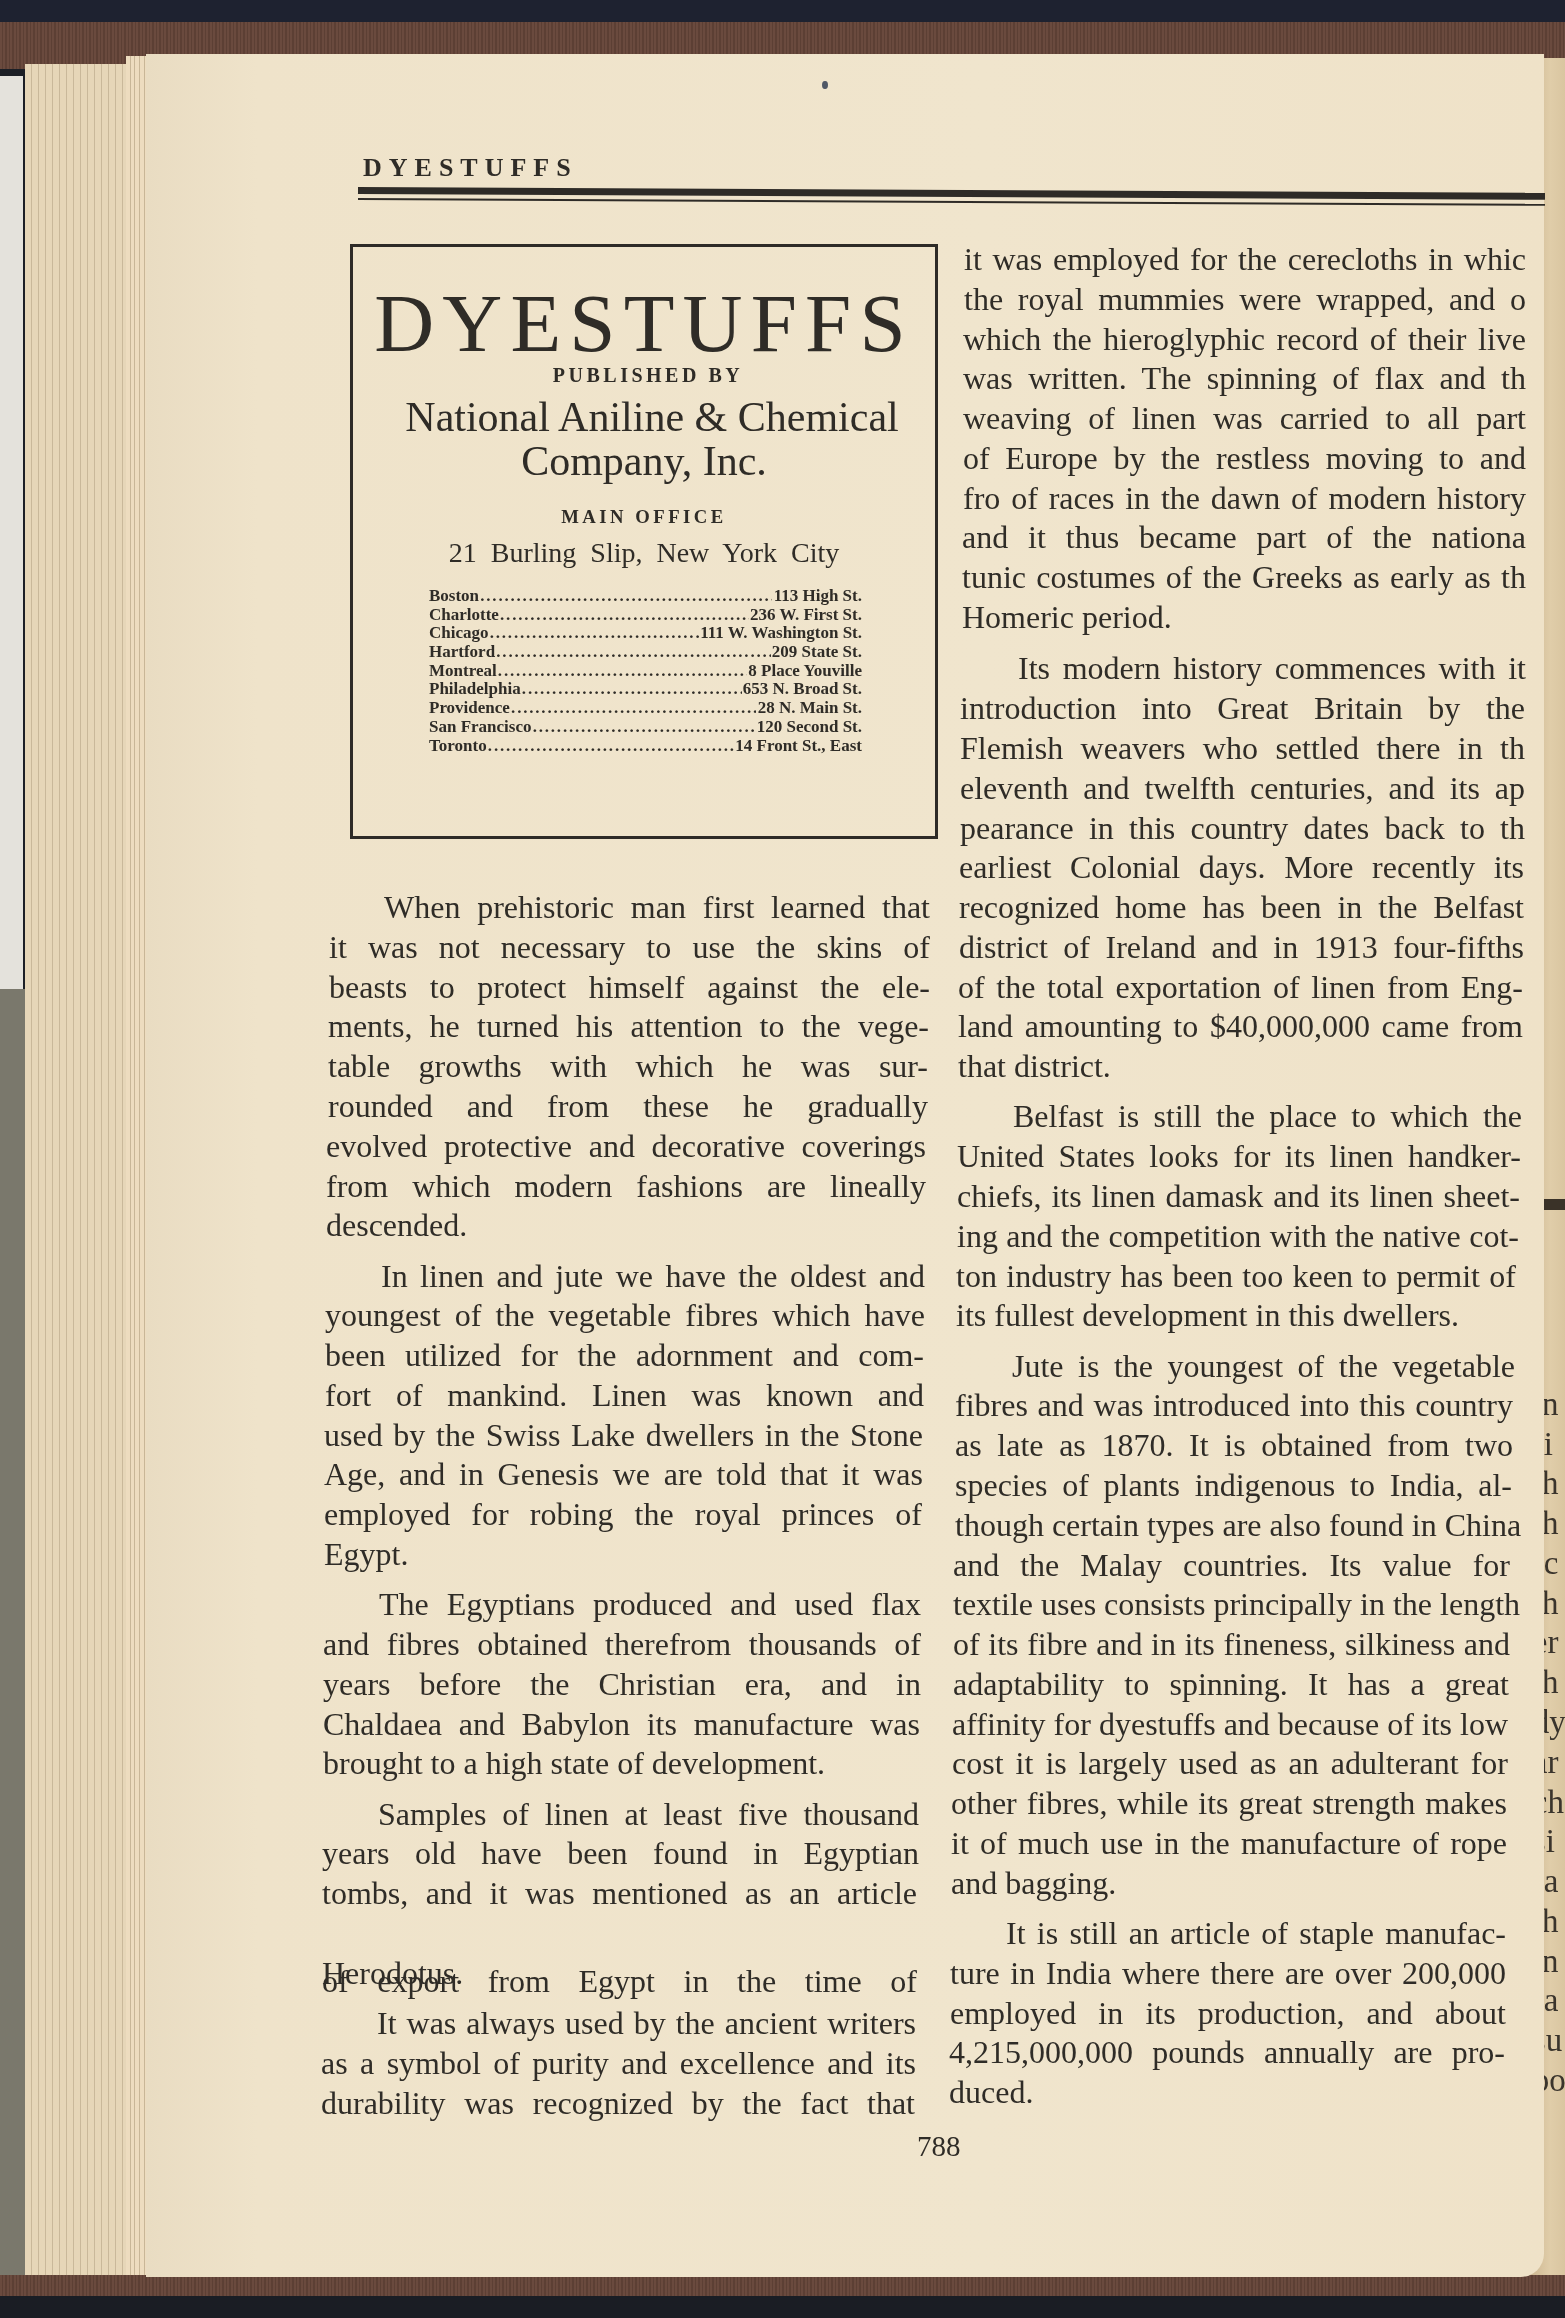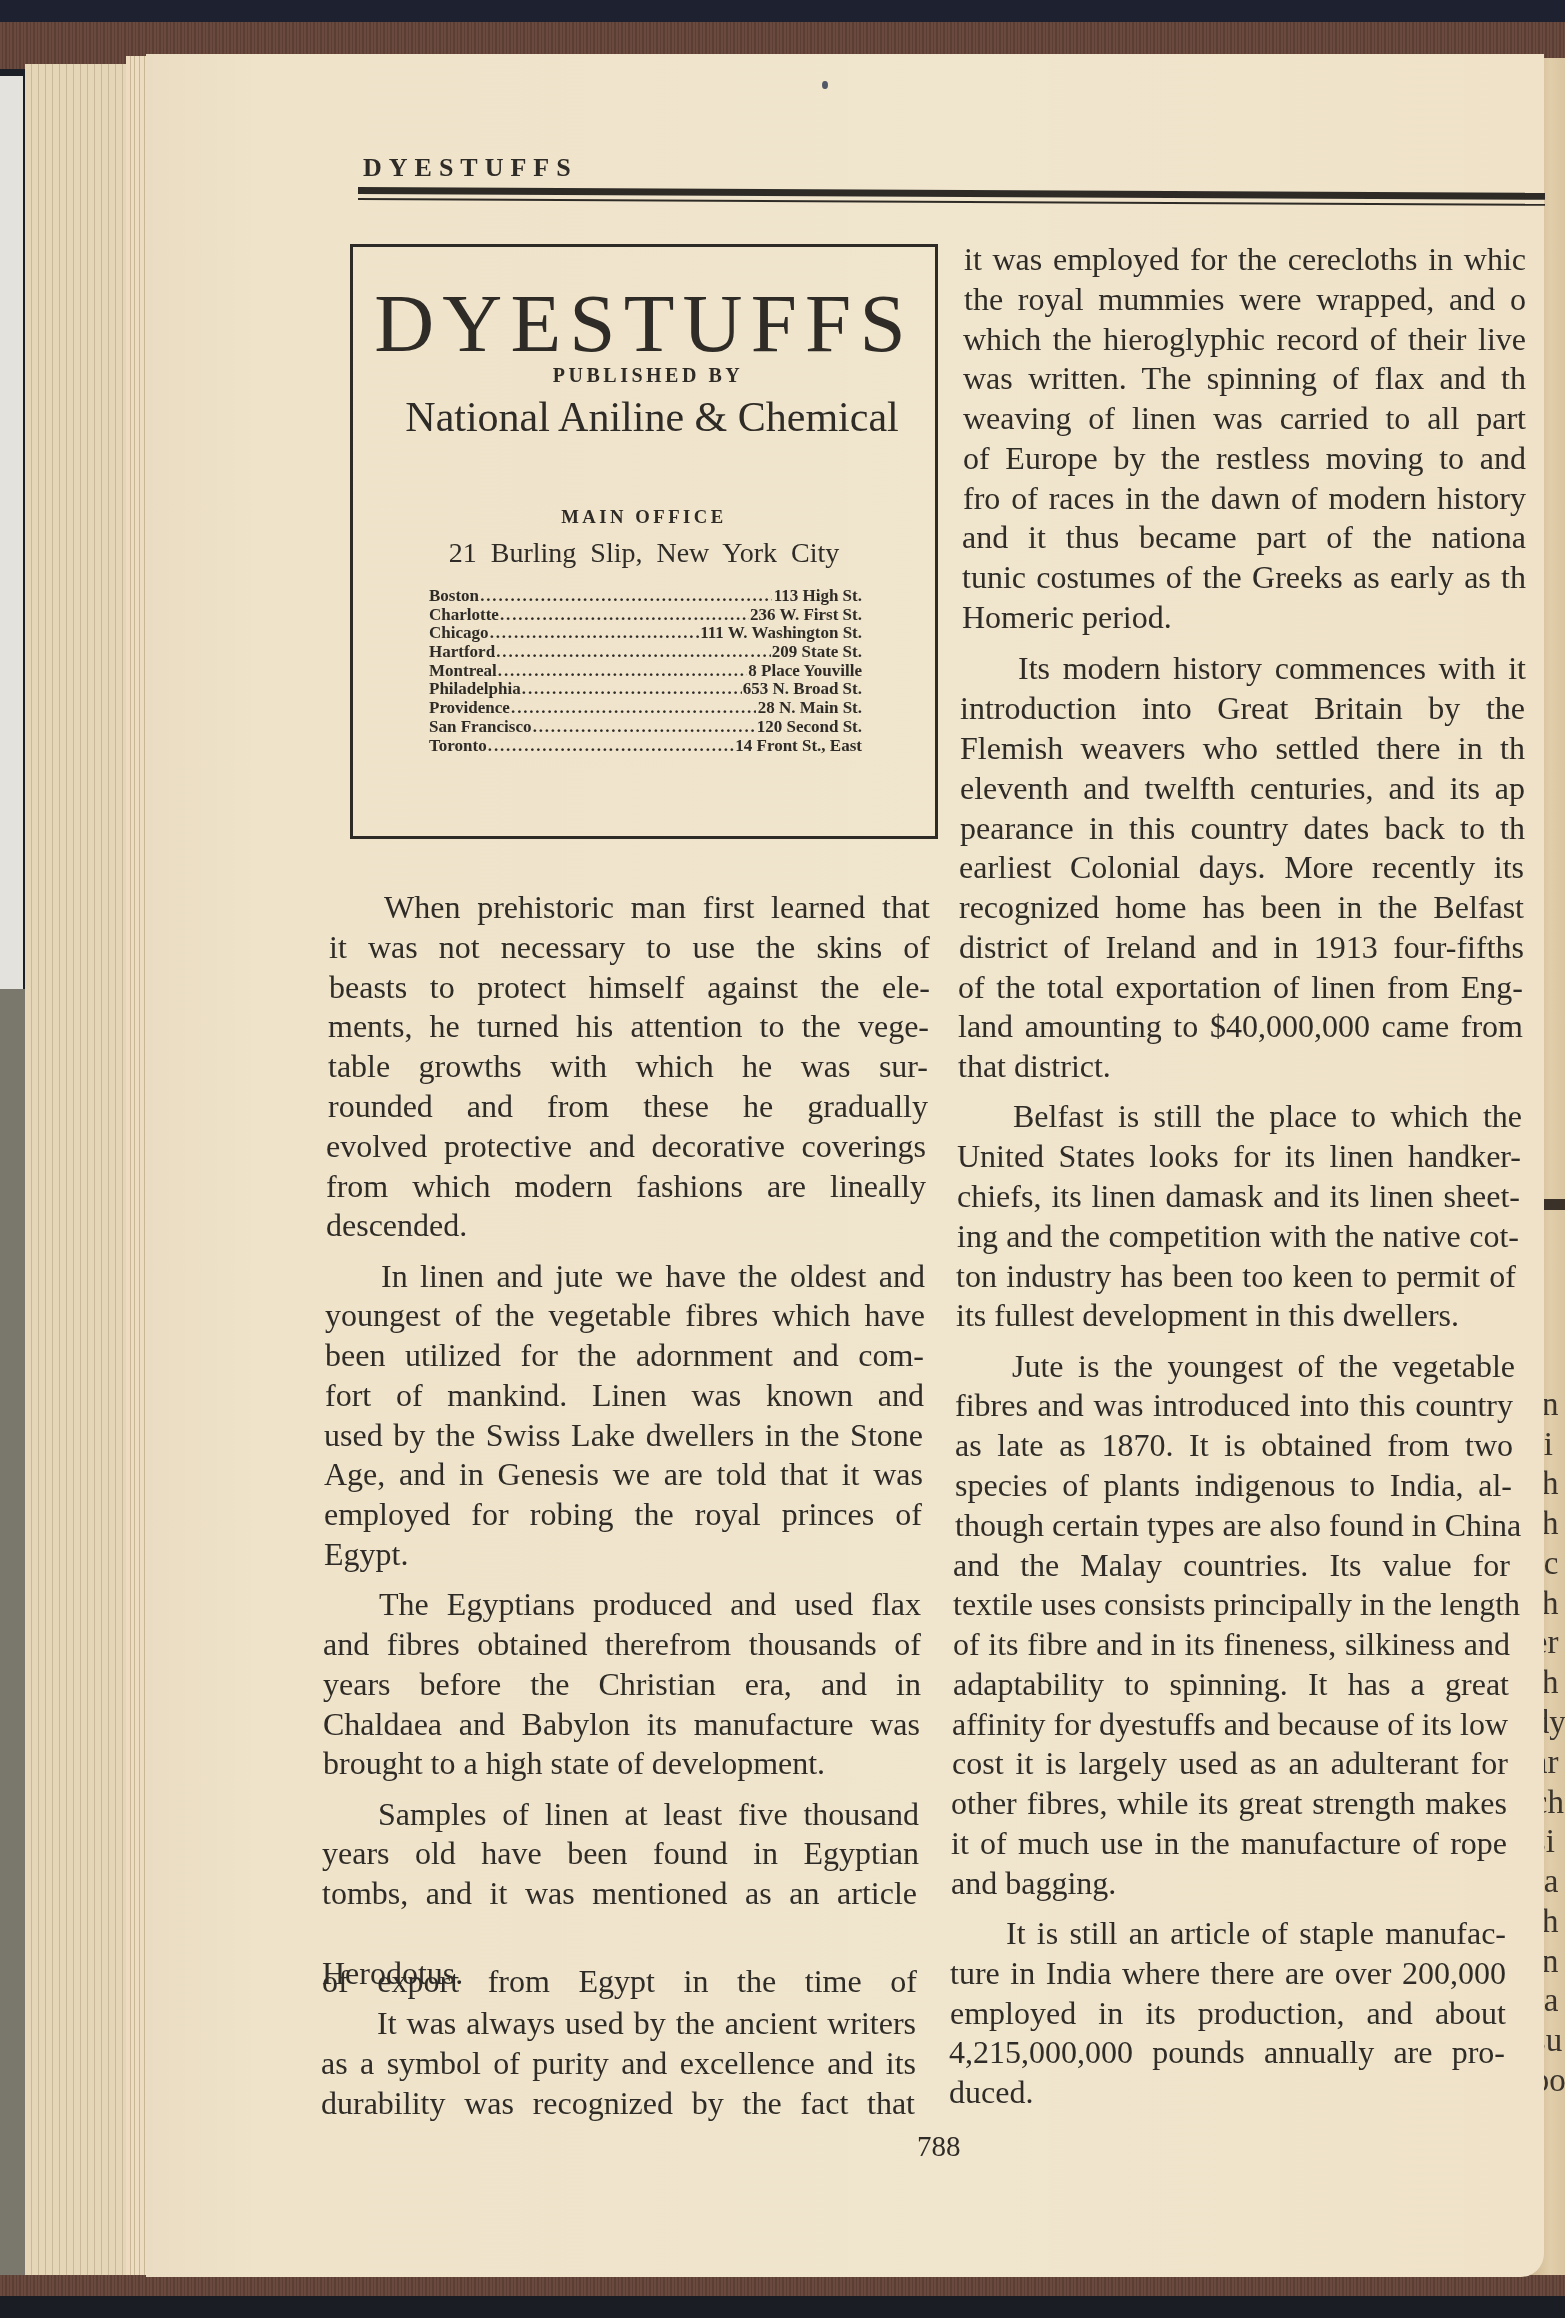--- a/index.html
+++ b/index.html
@@ -111,20 +111,21 @@
 <div class="dot-mark"></div>
 
 <div class="running-head">DYESTUFFS</div>
 <div class="rule-thick"></div>
 <div class="rule-thin"></div>
 
 <div class="masthead">
   <div class="title">DYESTUFFS</div>
   <div class="pub">PUBLISHED BY</div>
   <div class="company1">National Aniline &amp; Chemical</div>
+  <div class="company2">Company, Inc.</div>
   <div class="mainoffice">MAIN OFFICE</div>
   <div class="address">21 Burling Slip,  New York City</div>
   <div class="offices">
     <div class="office-row">
         <span class="city">Boston</span>
         <span class="leader"></span>
         <span class="addr">113 High St.</span>
       </div>
     <div class="office-row">
         <span class="city">Charlotte</span>

